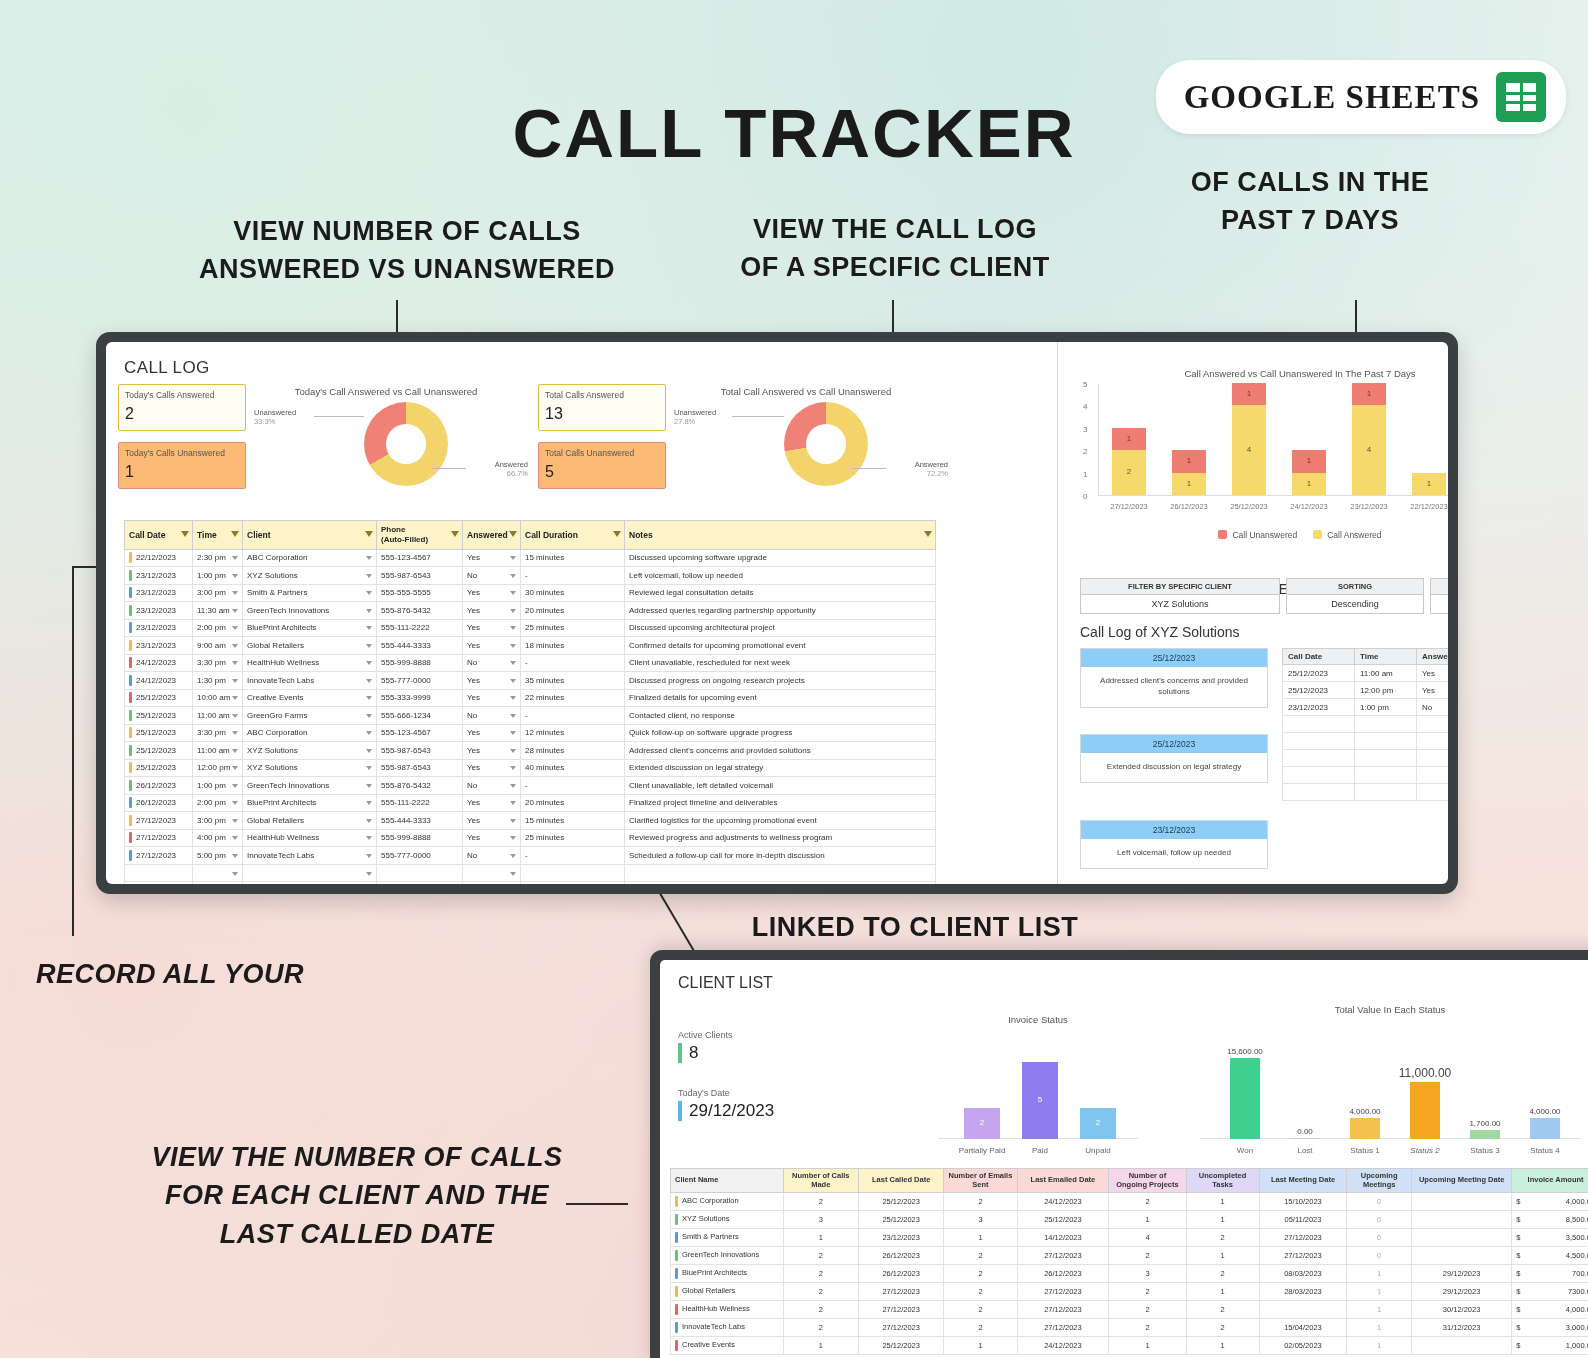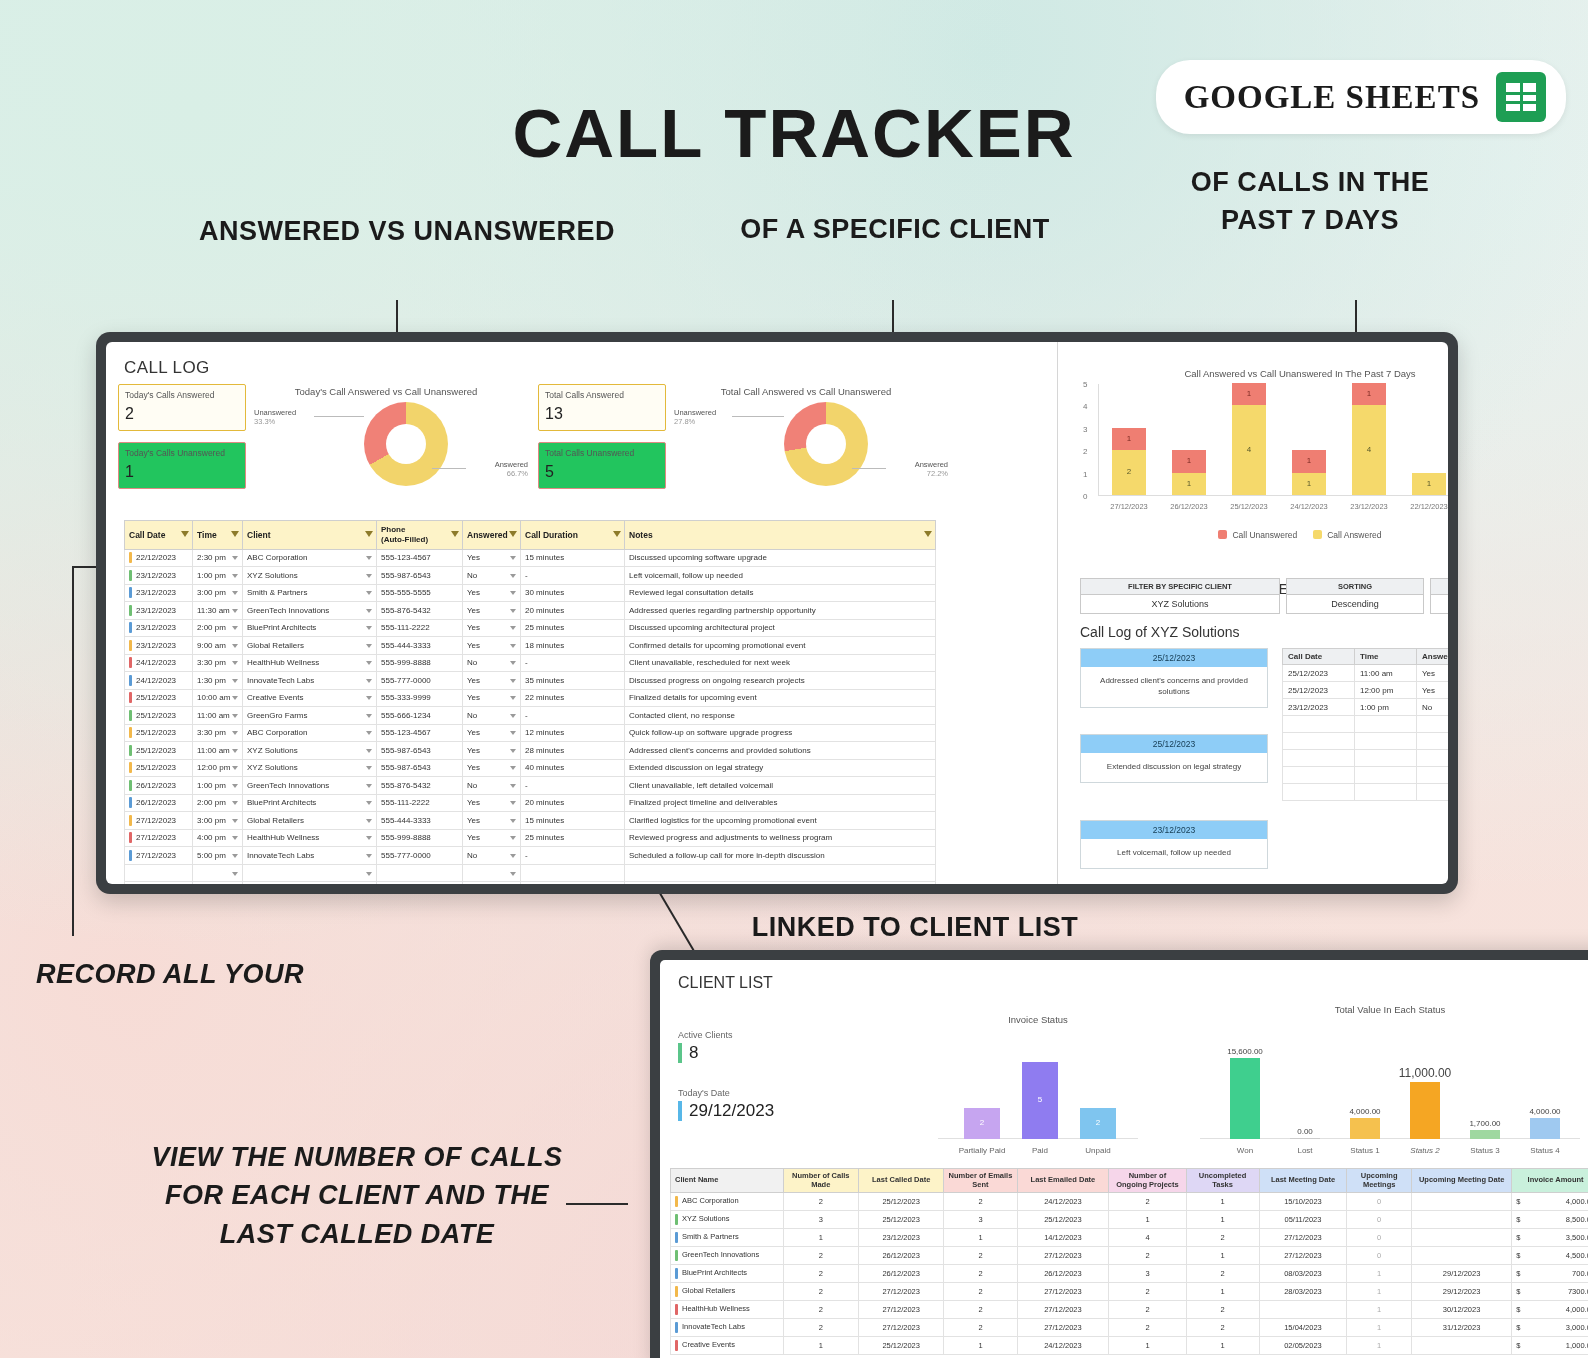--- a/index.html
+++ b/index.html
@@ -74,21 +74,21 @@
   .sheet-title { font-size: 17px; color: #333; letter-spacing: .4px; margin-bottom: 8px;}
 
   
   .kpi {
     position: absolute; width: 128px; height: 47px;
     border: 1px solid #e3b93a; background: #fffdf4;
     border-radius: 2px; padding: 5px 6px;
   }
   .kpi .k-label { font-size: 8.5px; color: #555; }
   .kpi .k-val { font-size: 16px; color: #222; margin-top: 5px; }
-  .kpi.red { border-color: #e08a82; background: #22c55e; }
+  .kpi.red { border-color: #e08a82; background: #fdba74; }
 
   .chart-title { position: absolute; font-size: 9.5px; color: #555; text-align: center; }
 
   
   .donut { position: absolute; width: 84px; height: 84px; border-radius: 50%; }
   .donut:after {
     content:''; position: absolute; left: 50%; top: 50%;
     width: 40px; height: 40px; margin: -20px 0 0 -20px;
     border-radius: 50%; background: #fff;
   }
@@ -171,23 +171,25 @@
 <div class="main-title">CALL TRACKER</div>
 
 <div class="gs-badge">
   <span class="label">GOOGLE SHEETS</span>
   <span class="gs-icon">
       <span class="grid"></span>
     </span>
 </div>
 
 <div class="callout" style="left:172px; top:212px; width:470px;">
+  <div>VIEW NUMBER OF CALLS</div>
   <div>ANSWERED VS UNANSWERED</div>
 </div>
 <div class="callout" style="left:715px; top:210px; width:360px;">
+  <div>VIEW THE CALL LOG</div>
   <div>OF A SPECIFIC CLIENT</div>
 </div>
 <div class="callout" style="left:1150px; top:163px; width:320px;">
   <div>OF CALLS IN THE</div>
   <div>PAST 7 DAYS</div>
 </div>
 <div class="callout" style="left:690px; top:908px; width:450px;">
   <div>LINKED TO CLIENT LIST</div>
 </div>
 <div class="callout italic" style="left:36px; top:955px; width:420px; text-align:left;">

